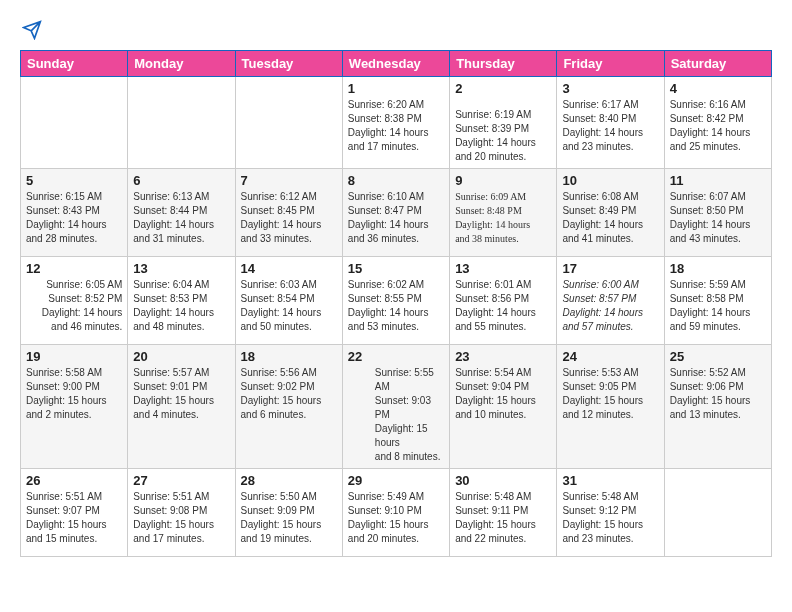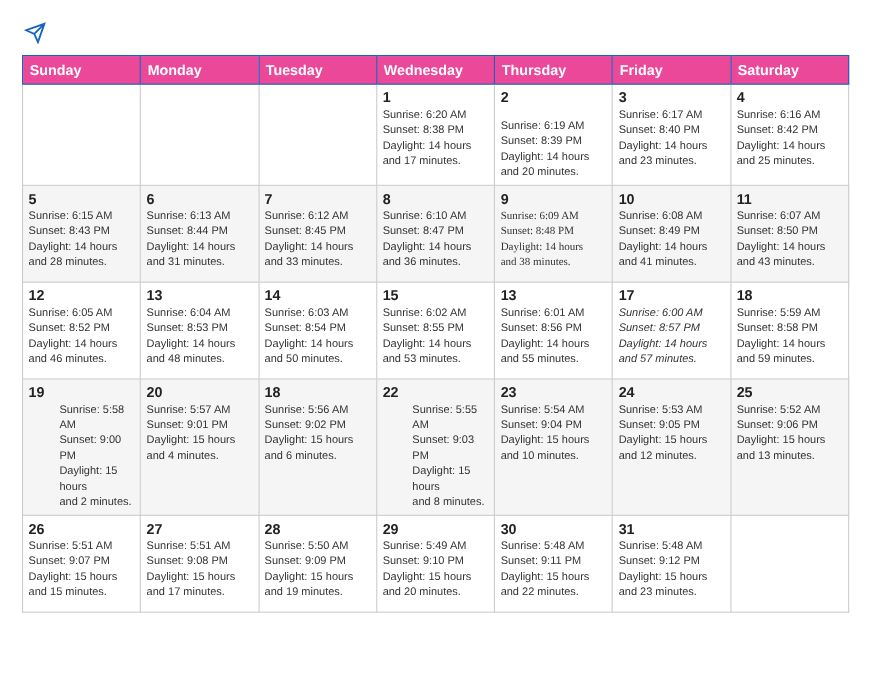--- a/index.html
+++ b/index.html
@@ -203,21 +203,21 @@
           <span class="day-num">11</span>
           <div class="day-info" style="white-space: pre-line;">Sunrise: 6:07 AM
 Sunset: 8:50 PM
 Daylight: 14 hours
 and 43 minutes.</div>
         </td>
       </tr>
       <tr>
         <td>
           <span class="day-num">12</span>
-          <div class="day-info" style="white-space: pre-line;">Sunrise: 6:05 AM
+          <div class="day-info" style="white-space: pre-line; text-align: right;">Sunrise: 6:05 AM
 Sunset: 8:52 PM
 Daylight: 14 hours
 and 46 minutes.</div>
         </td>
         <td>
           <span class="day-num">13</span>
           <div class="day-info" style="white-space: pre-line;">Sunrise: 6:04 AM
 Sunset: 8:53 PM
 Daylight: 14 hours
 and 48 minutes.</div>
@@ -254,21 +254,21 @@
           <span class="day-num">18</span>
           <div class="day-info" style="white-space: pre-line;">Sunrise: 5:59 AM
 Sunset: 8:58 PM
 Daylight: 14 hours
 and 59 minutes.</div>
         </td>
       </tr>
       <tr>
         <td>
           <span class="day-num">19</span>
-          <div class="day-info" style="white-space: pre-line; margin-left: 28px;">Sunrise: 5:58 AM
+          <div class="day-info" style="white-space: pre-line;">Sunrise: 5:58 AM
 Sunset: 9:00 PM
 Daylight: 15 hours
 and 2 minutes.</div>
         </td>
         <td>
           <span class="day-num">20</span>
           <div class="day-info" style="white-space: pre-line;">Sunrise: 5:57 AM
 Sunset: 9:01 PM
 Daylight: 15 hours
 and 4 minutes.</div>

